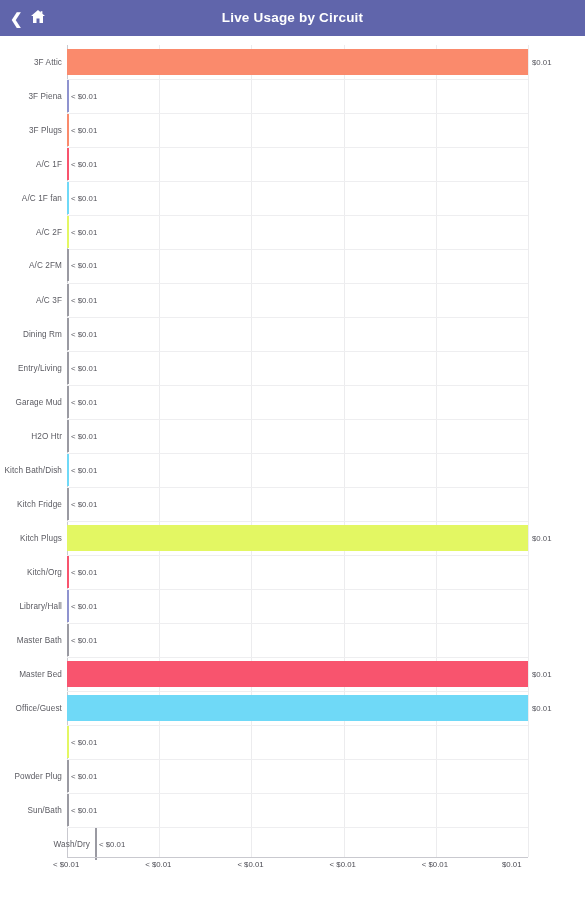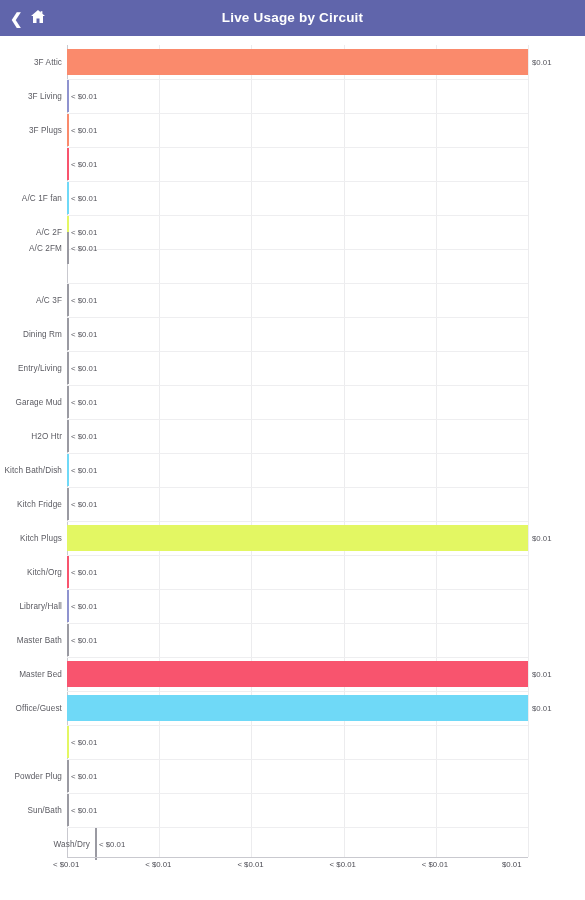--- a/index.html
+++ b/index.html
@@ -141,44 +141,45 @@
         <div class="hgrid" style="top: 748px;"></div>
         <div class="hgrid" style="top: 782px;"></div>
       </div>
     <div id="rows">
         <div class="row" style="top: 9px;">
           <div class="row-label">3F Attic</div>
           <div class="bar" style="background: rgb(250, 138, 108); width: 461px;"></div>
           <div class="row-value at-end">$0.01</div>
         </div>
         <div class="row" style="top: 43px;">
-          <div class="row-label">3F Living</div>
+          <div class="row-label">3F Piena</div>
           <div class="bar stub" style="background: rgb(143, 147, 207);"></div>
           <div class="row-value inside-left">&lt; $0.01</div>
         </div>
         <div class="row" style="top: 77px;">
           <div class="row-label">3F Plugs</div>
           <div class="bar stub" style="background: rgb(250, 138, 108);"></div>
           <div class="row-value inside-left">&lt; $0.01</div>
         </div>
         <div class="row" style="top: 111px;">
+          <div class="row-label">A/C 1F</div>
           <div class="bar stub" style="background: rgb(248, 84, 110);"></div>
           <div class="row-value inside-left">&lt; $0.01</div>
         </div>
         <div class="row" style="top: 145px;">
           <div class="row-label">A/C 1F fan</div>
           <div class="bar stub" style="background: rgb(111, 217, 247);"></div>
           <div class="row-value inside-left">&lt; $0.01</div>
         </div>
         <div class="row" style="top: 179px;">
           <div class="row-label">A/C 2F</div>
           <div class="bar stub" style="background: rgb(227, 247, 99);"></div>
           <div class="row-value inside-left">&lt; $0.01</div>
         </div>
-        <div class="row" style="top: 195px;">
+        <div class="row" style="top: 212px;">
           <div class="row-label">A/C 2FM</div>
           <div class="bar stub" style="background: rgb(154, 154, 162);"></div>
           <div class="row-value inside-left">&lt; $0.01</div>
         </div>
         <div class="row" style="top: 247px;">
           <div class="row-label">A/C 3F</div>
           <div class="bar stub" style="background: rgb(154, 154, 162);"></div>
           <div class="row-value inside-left">&lt; $0.01</div>
         </div>
         <div class="row" style="top: 281px;">

